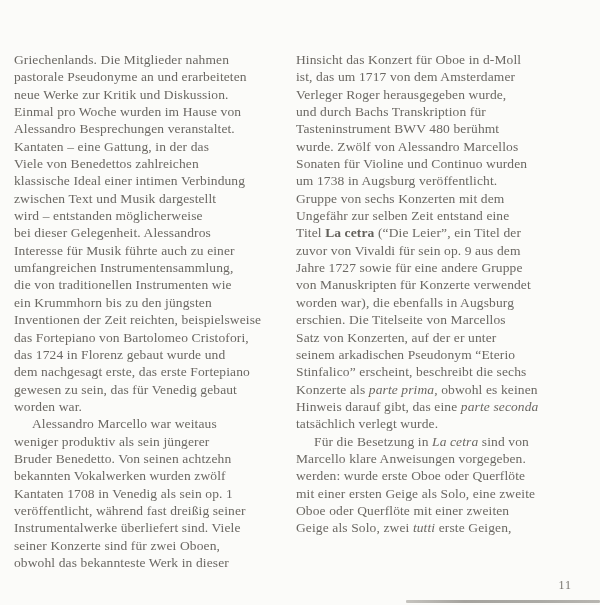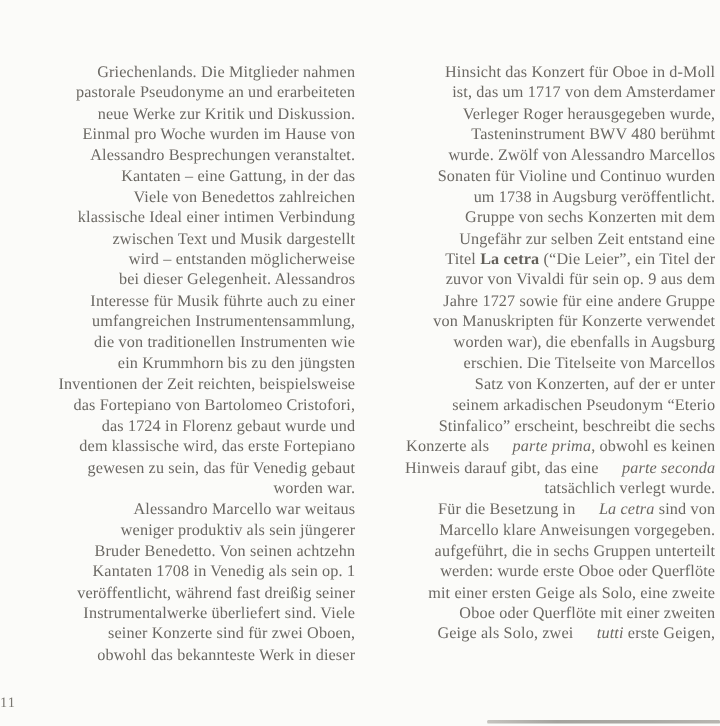--- a/index.html
+++ b/index.html
@@ -15,39 +15,38 @@
     overflow: hidden;
     font-family: "Liberation Serif", "DejaVu Serif", serif;
     color: #6b6863;
   }
   .col {
     position: absolute;
     top: 51px;
     width: 282px;
   }
   .col-left  { left: 14px; }
-  .col-right { left: 314px; }
+  .col-right { left: 296px; }
   .line {
     white-space: pre;
     font-size: 13.5px;
     line-height: 17.35px;
     height: 17.35px;
     letter-spacing: 0.12px;
     color: #6b6863;
-    text-align: right;
   }
   .line.indent { padding-left: 18px; }
   .s-b { font-weight: 600; color: #625f5a; }
-  .s-i { font-style: italic; margin-left: 16px; }
+  .s-i { font-style: italic; }
   .page-number {
     position: absolute;
     top: 578px;
     left: 0;
     width: 572px;
-    text-align: left;
+    text-align: right;
     font-size: 12px;
     letter-spacing: 1px;
     color: #797670;
   }
   .scan-edge-line {
     position: absolute;
     top: 600px;
     left: 406px;
     width: 194px;
     height: 2.5px;
@@ -71,57 +70,58 @@
       <div class="line"><span>zwischen Text und Musik dargestellt</span></div>
       <div class="line"><span>wird – entstanden möglicherweise</span></div>
       <div class="line"><span>bei dieser Gelegenheit. Alessandros</span></div>
       <div class="line"><span>Interesse für Musik führte auch zu einer</span></div>
       <div class="line"><span>umfangreichen Instrumentensammlung,</span></div>
       <div class="line"><span>die von traditionellen Instrumenten wie</span></div>
       <div class="line"><span>ein Krummhorn bis zu den jüngsten</span></div>
       <div class="line"><span>Inventionen der Zeit reichten, beispielsweise</span></div>
       <div class="line"><span>das Fortepiano von Bartolomeo Cristofori,</span></div>
       <div class="line"><span>das 1724 in Florenz gebaut wurde und</span></div>
-      <div class="line"><span>dem klassische wird, das erste Fortepiano</span></div>
+      <div class="line"><span>dem nachgesagt erste, das erste Fortepiano</span></div>
       <div class="line"><span>gewesen zu sein, das für Venedig gebaut</span></div>
       <div class="line"><span>worden war.</span></div>
       <div class="line indent"><span>Alessandro Marcello war weitaus</span></div>
       <div class="line"><span>weniger produktiv als sein jüngerer</span></div>
       <div class="line"><span>Bruder Benedetto. Von seinen achtzehn</span></div>
+      <div class="line"><span>bekannten Vokalwerken wurden zwölf</span></div>
       <div class="line"><span>Kantaten 1708 in Venedig als sein op. 1</span></div>
       <div class="line"><span>veröffentlicht, während fast dreißig seiner</span></div>
       <div class="line"><span>Instrumentalwerke überliefert sind. Viele</span></div>
       <div class="line"><span>seiner Konzerte sind für zwei Oboen,</span></div>
       <div class="line"><span>obwohl das bekannteste Werk in dieser</span></div>
     </div>
   <div class="col col-right">
       <div class="line"><span>Hinsicht das Konzert für Oboe in d-Moll</span></div>
       <div class="line"><span>ist, das um 1717 von dem Amsterdamer</span></div>
       <div class="line"><span>Verleger Roger herausgegeben wurde,</span></div>
+      <div class="line"><span>und durch Bachs Transkription für</span></div>
       <div class="line"><span>Tasteninstrument BWV 480 berühmt</span></div>
       <div class="line"><span>wurde. Zwölf von Alessandro Marcellos</span></div>
       <div class="line"><span>Sonaten für Violine und Continuo wurden</span></div>
       <div class="line"><span>um 1738 in Augsburg veröffentlicht.</span></div>
       <div class="line"><span>Gruppe von sechs Konzerten mit dem</span></div>
       <div class="line"><span>Ungefähr zur selben Zeit entstand eine</span></div>
       <div class="line"><span>Titel </span><span class="s-b">La cetra</span><span> (“Die Leier”, ein Titel der</span></div>
       <div class="line"><span>zuvor von Vivaldi für sein op. 9 aus dem</span></div>
       <div class="line"><span>Jahre 1727 sowie für eine andere Gruppe</span></div>
       <div class="line"><span>von Manuskripten für Konzerte verwendet</span></div>
       <div class="line"><span>worden war), die ebenfalls in Augsburg</span></div>
       <div class="line"><span>erschien. Die Titelseite von Marcellos</span></div>
       <div class="line"><span>Satz von Konzerten, auf der er unter</span></div>
       <div class="line"><span>seinem arkadischen Pseudonym “Eterio</span></div>
       <div class="line"><span>Stinfalico” erscheint, beschreibt die sechs</span></div>
       <div class="line"><span>Konzerte als </span><span class="s-i">parte prima</span><span>, obwohl es keinen</span></div>
       <div class="line"><span>Hinweis darauf gibt, das eine </span><span class="s-i">parte seconda</span></div>
       <div class="line"><span>tatsächlich verlegt wurde.</span></div>
       <div class="line indent"><span>Für die Besetzung in </span><span class="s-i">La cetra</span><span> sind von</span></div>
       <div class="line"><span>Marcello klare Anweisungen vorgegeben.</span></div>
-      <div class="line"><span>aufgeführt, die in sechs Gruppen unterteilt</span></div>
       <div class="line"><span>werden: wurde erste Oboe oder Querflöte</span></div>
       <div class="line"><span>mit einer ersten Geige als Solo, eine zweite</span></div>
       <div class="line"><span>Oboe oder Querflöte mit einer zweiten</span></div>
       <div class="line"><span>Geige als Solo, zwei </span><span class="s-i">tutti</span><span> erste Geigen,</span></div>
     </div>
   <div class="page-number">11</div>
   <div class="scan-edge-line"></div>
 </div>
 
 </body></html>

